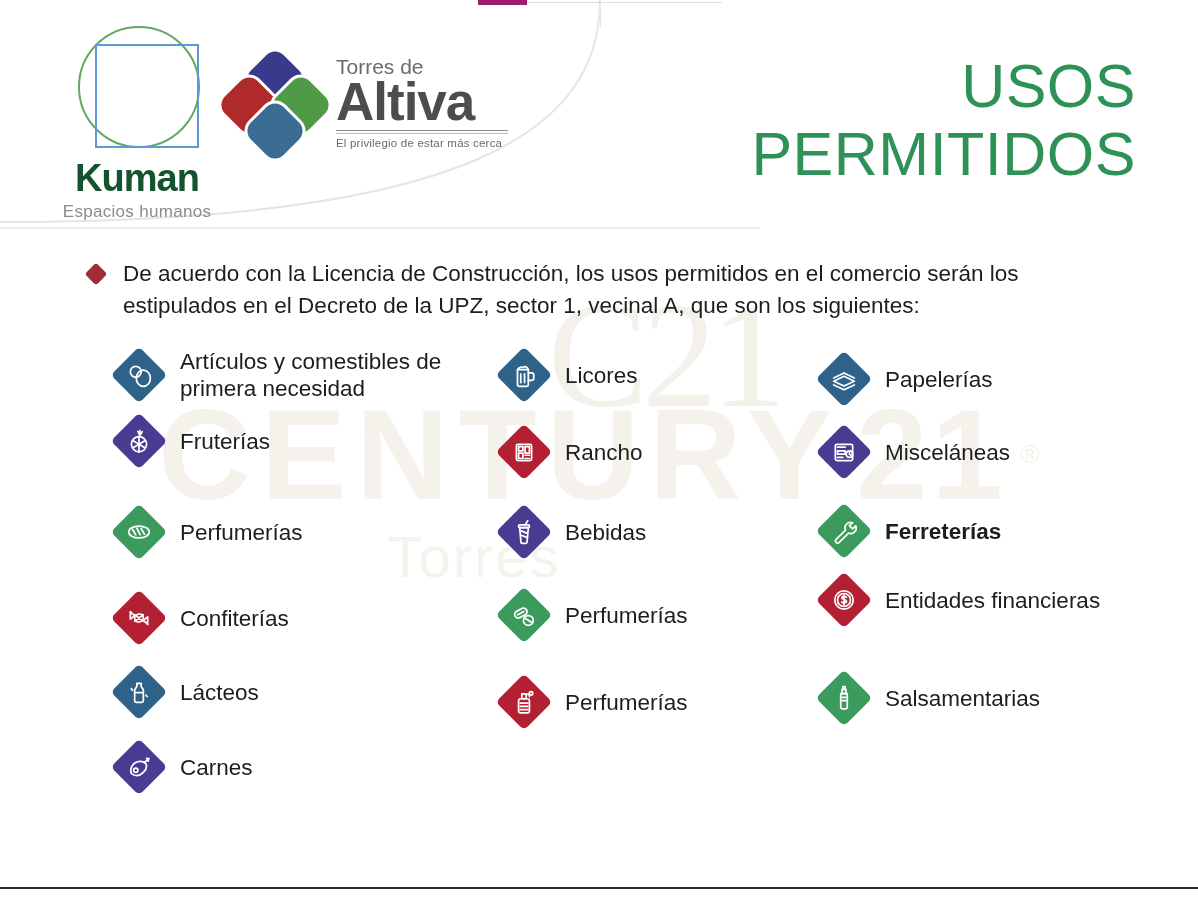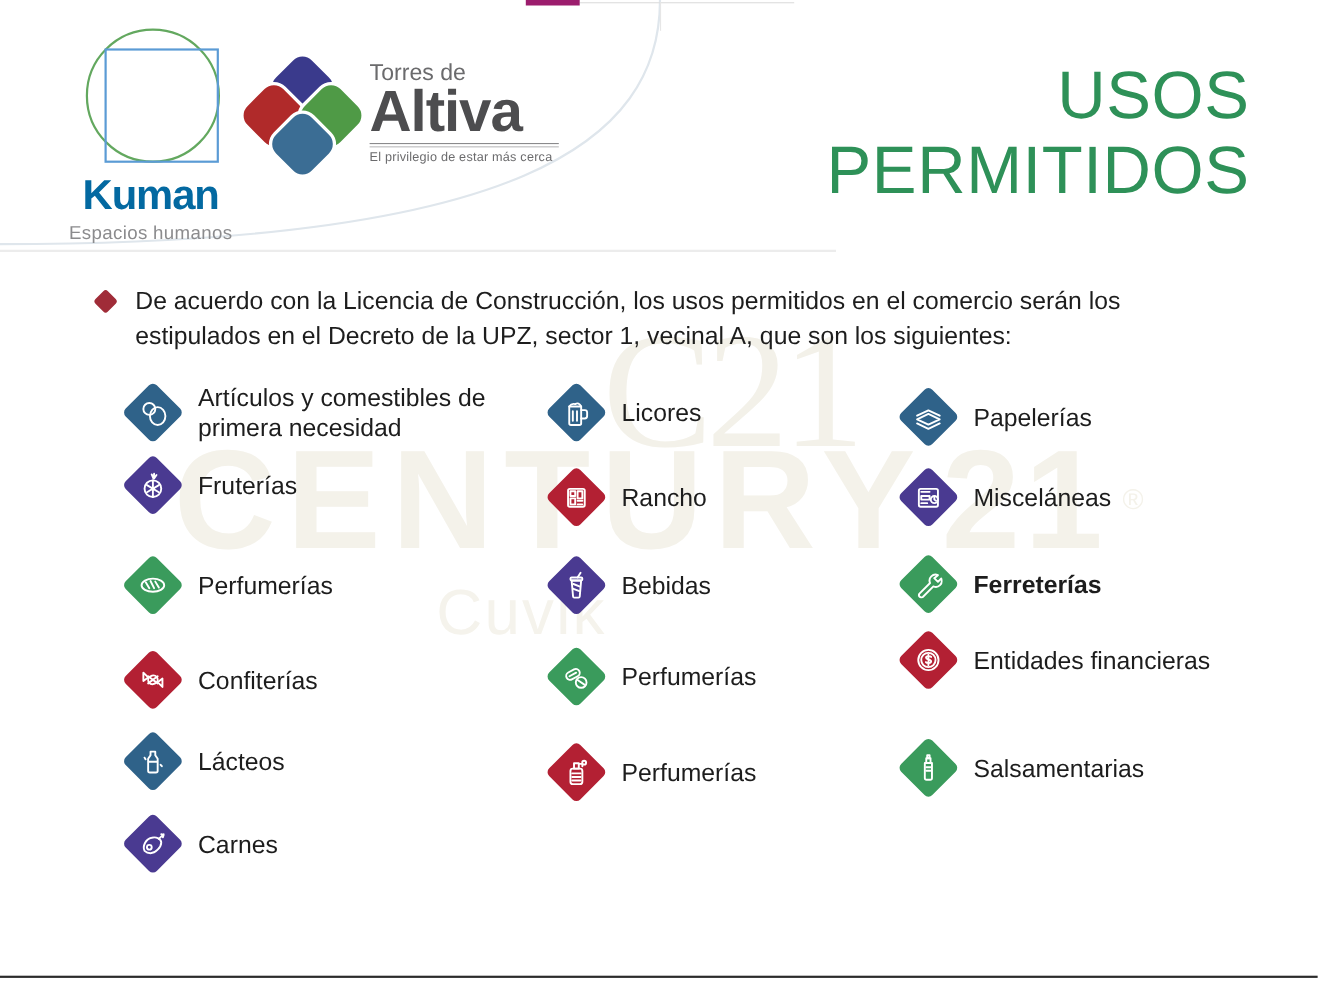--- a/index.html
+++ b/index.html
@@ -49,21 +49,21 @@
   .kuman-mark{position:relative;width:150px;height:135px;margin-left:12px;}
   .kuman-circle{
     position:absolute;left:14px;top:4px;width:122px;height:122px;
     border:2px solid #63a85f;border-radius:50%;box-sizing:border-box;
   }
   .kuman-square{
     position:absolute;left:31px;top:22px;width:104px;height:104px;
     border:2px solid #5b9bd5;box-sizing:border-box;background:transparent;
   }
   .kuman-name{
-    margin-top:2px;text-align:center;font-size:38px;font-weight:700;color:#0369a1;
+    margin-top:2px;text-align:center;font-size:38px;font-weight:700;color:#14532d;
     letter-spacing:-1px;line-height:1;
   }
   .kuman-tag{
     margin-top:5px;text-align:center;font-size:17px;color:#8b8b8d;letter-spacing:0.3px;
   }
 
   
   .altiva{position:absolute;left:222px;top:52px;width:290px;height:120px;z-index:4;display:flex;align-items:flex-start;}
   .altiva-mark{position:relative;width:106px;height:106px;flex:0 0 106px;}
   .dia{position:absolute;width:46px;height:46px;border-radius:12px;transform:rotate(45deg);box-shadow:0 0 0 3px #ffffff;}
@@ -122,21 +122,21 @@
 
 <div class="slide">
 
   <div class="watermark">
     <div class="wm-c21">C21</div>
     <div class="wm-row">
       <span class="wm-text">CENTURY</span>
       <span class="wm-21">21</span>
       <span class="wm-reg">®</span>
     </div>
-    <div class="wm-sub">Cuvik</div>
+    <div class="wm-sub">Torres</div>
   </div>
 
   <div class="top-bar"></div>
   <div class="top-line"></div>
   <div class="top-line2"></div>
 
   <div class="header">
     <svg class="header-curve" viewBox="0 0 760 236" preserveAspectRatio="none">
       <path d="M600 0 C 600 130, 470 222, 0 222 L0 0 Z" fill="#ffffff"></path>
       <path d="M600 0 C 600 130, 470 222, 0 222" fill="none" stroke="#dfe6ec" stroke-width="2"></path>

